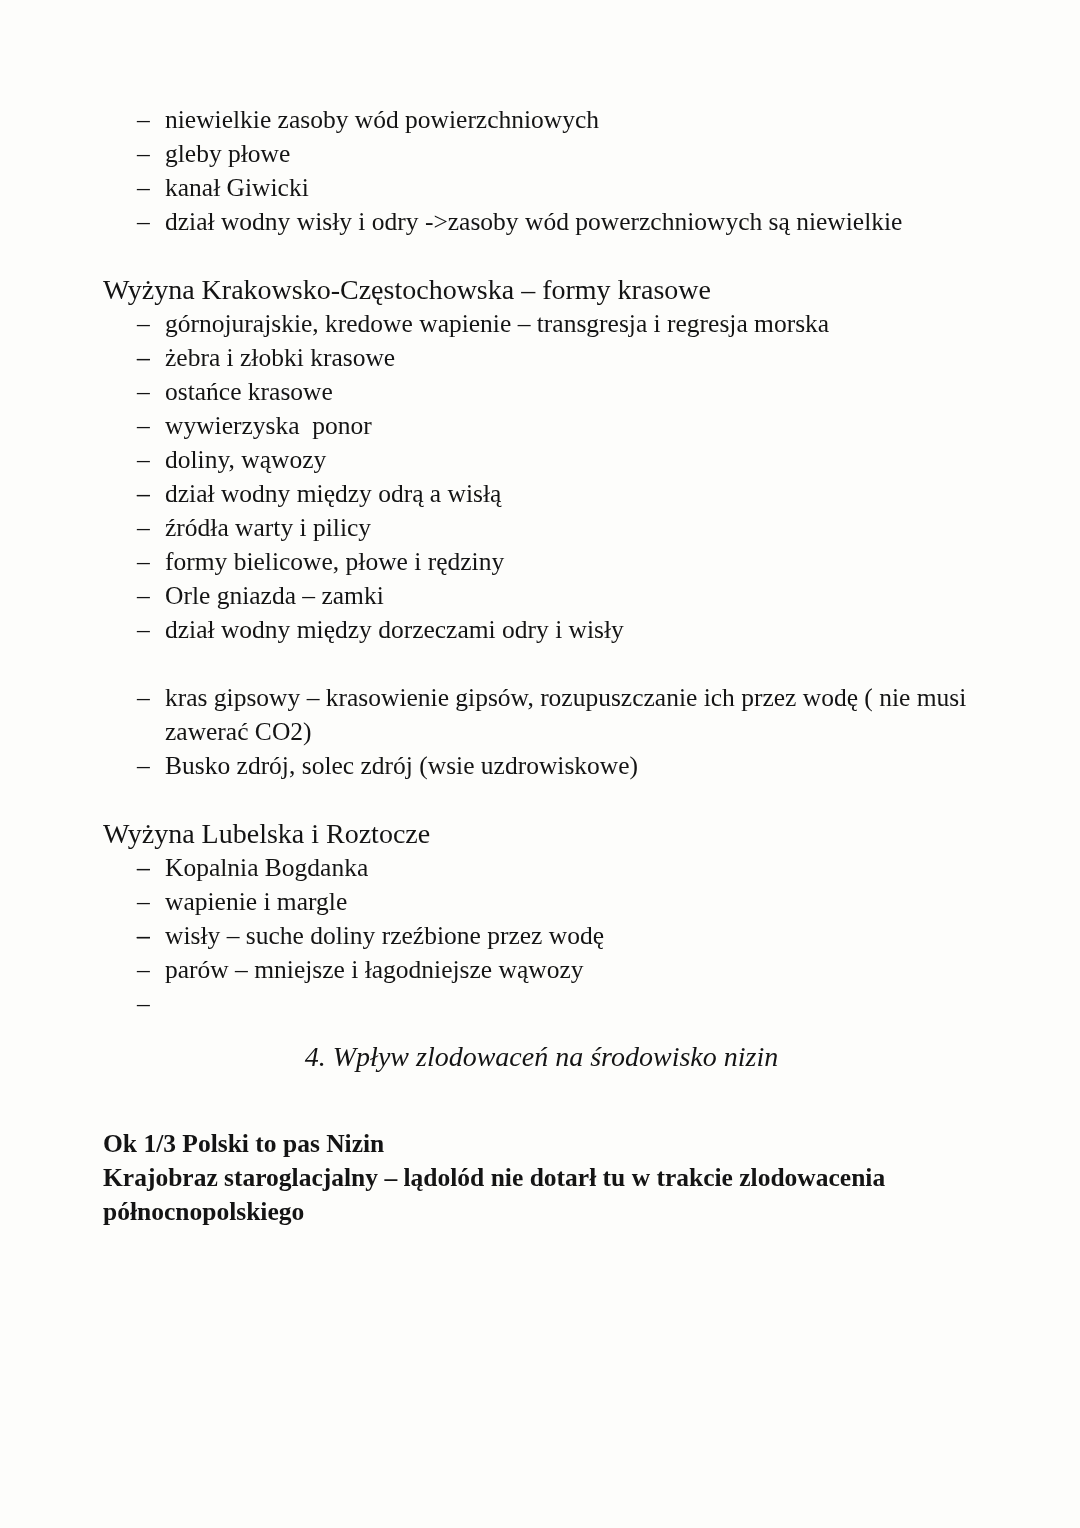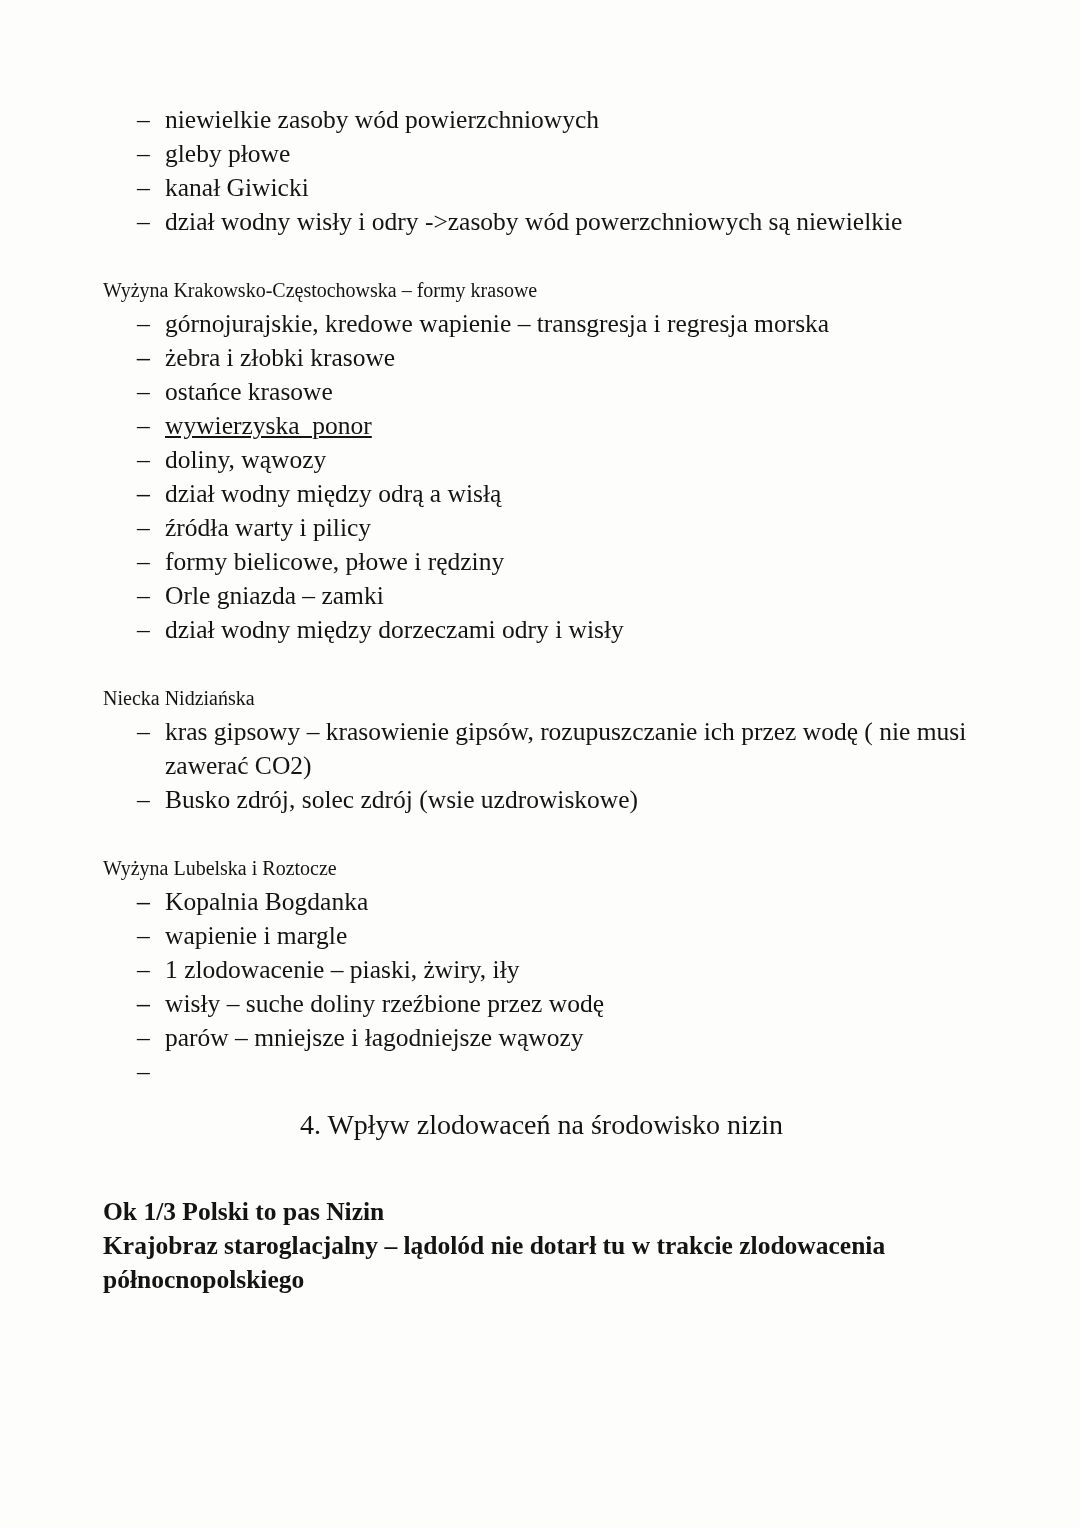--- a/index.html
+++ b/index.html
@@ -27,21 +27,21 @@
   .para {
     margin: 0;
     font-size: 25.5px;
     line-height: 34px;
     text-indent: 0;
     font-weight: bold;
   }
 
   .section-head {
     margin: 0;
-    font-size: 20px;
+    font-size: 28px;
     line-height: 34px;
     font-weight: normal;
   }
 
   
   ul.dash-list {
     list-style: none;
     margin: 0;
     padding: 0;
   }
@@ -65,23 +65,24 @@
   .gap-lg { height: 34px; }
   .gap-sm { height: 17px; }
 
   
   .center-head {
     margin: 0;
     text-align: center;
     font-size: 28px;
     line-height: 38px;
     font-weight: normal;
-  }
-
-  .nowrap-keep { white-space: pre-wrap; text-decoration: underline; }
+    font-style: italic;
+  }
+
+  .nowrap-keep { white-space: pre-wrap; }
 </style>
 </head>
 <body>
 
 <div class="page">
 
   <ul class="dash-list">
     <li>
       <span class="marker">–</span>
       <span>niewielkie zasoby wód powierzchniowych</span>
@@ -147,21 +148,20 @@
       <span>Orle gniazda – zamki</span>
     </li>
     <li>
       <span class="marker">–</span>
       <span>dział wodny między dorzeczami odry i wisły</span>
     </li>
   </ul>
 
   <div class="gap-lg"></div>
 
-  <p class="section-head">Niecka Nidziańska</p>
   <ul class="dash-list">
     <li>
       <span class="marker">–</span>
       <span>kras gipsowy – krasowienie gipsów, rozupuszczanie ich przez wodę ( nie musi zawerać CO2)</span>
     </li>
     <li>
       <span class="marker">–</span>
       <span>Busko zdrój, solec zdrój (wsie uzdrowiskowe)</span>
     </li>
   </ul>
@@ -176,21 +176,20 @@
     <li>
       <span class="marker">–</span>
       <span>Kopalnia Bogdanka</span>
     </li>
     <li>
       <span class="marker">–</span>
       <span>wapienie i margle</span>
     </li>
     <li>
       <span class="marker">–</span>
-      <span>1 zlodowacenie – piaski, żwiry, iły</span>
     </li>
     <li>
       <span class="marker">–</span>
     </li>
     <li>
       <span class="marker">–</span>
       <span>wisły – suche doliny rzeźbione przez wodę</span>
     </li>
     <li>
       <span class="marker">–</span>

